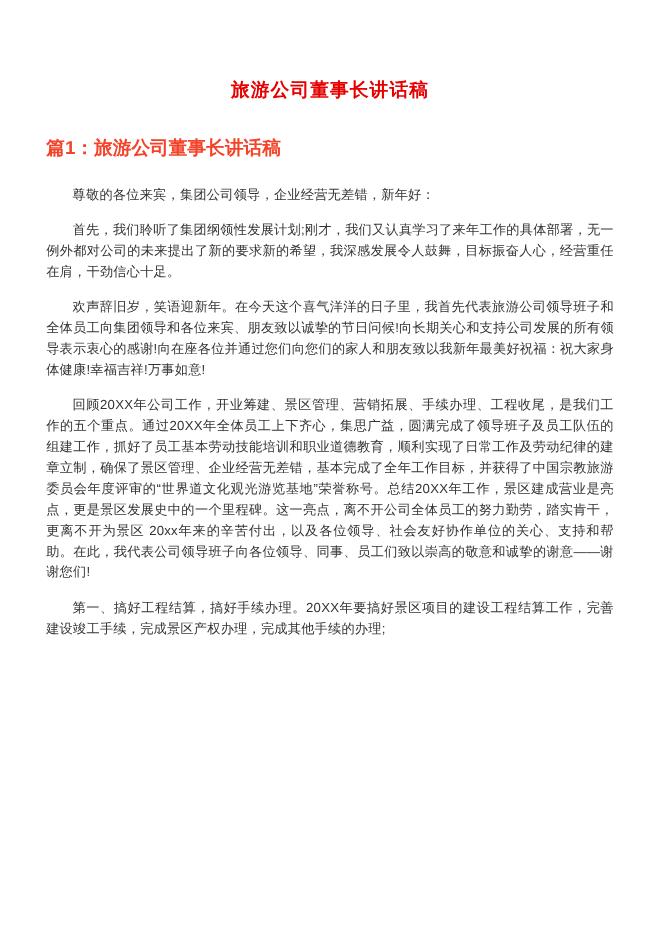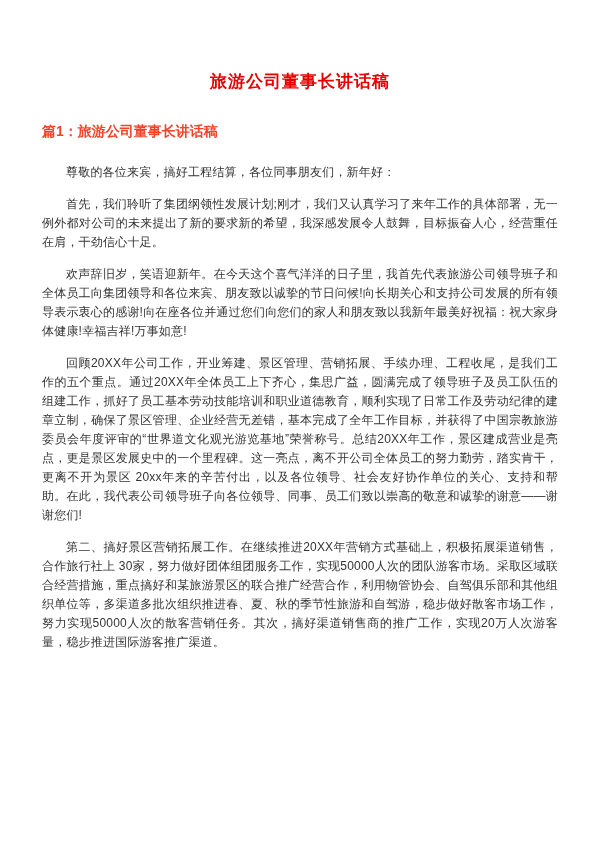--- a/index.html
+++ b/index.html
@@ -23,38 +23,38 @@
   .doc-title {
     margin: 0 0 30px 0;
     text-align: center;
     font-size: 17px;
     font-weight: bold;
     letter-spacing: 1px;
   }
   .section-heading {
     margin: 0 0 22px 0;
     text-align: left;
-    font-size: 14px;
+    font-size: 17px;
     font-weight: bold;
   }
   .paragraphs p {
     margin: 0 0 13px 0;
     font-size: 12px;
     line-height: 19px;
     text-indent: 2em;
     text-align: justify;
     letter-spacing: 0.2px;
   }
 </style>
 </head>
 <body>
 
 <div class="page" style="background: rgb(255, 255, 255);">
   <h1 class="doc-title" style="color: rgb(230, 0, 0);">旅游公司董事长讲话稿</h1>
   <h2 class="section-heading" style="color: rgb(245, 67, 42);">篇1：旅游公司董事长讲话稿</h2>
   <div class="paragraphs" id="paragraphs" style="color: rgb(51, 51, 51);">
-      <p>尊敬的各位来宾，搞好工程结算，各位同事朋友们，新年好：</p>
+      <p>尊敬的各位来宾，集团公司领导，企业经营无差错，新年好：</p>
       <p>首先，我们聆听了集团纲领性发展计划;刚才，我们又认真学习了来年工作的具体部署，无一例外都对公司的未来提出了新的要求新的希望，我深感发展令人鼓舞，目标振奋人心，经营重任在肩，干劲信心十足。</p>
       <p>欢声辞旧岁，笑语迎新年。在今天这个喜气洋洋的日子里，我首先代表旅游公司领导班子和全体员工向集团领导和各位来宾、朋友致以诚挚的节日问候!向长期关心和支持公司发展的所有领导表示衷心的感谢!向在座各位并通过您们向您们的家人和朋友致以我新年最美好祝福：祝大家身体健康!幸福吉祥!万事如意!</p>
       <p>回顾20XX年公司工作，开业筹建、景区管理、营销拓展、手续办理、工程收尾，是我们工作的五个重点。通过20XX年全体员工上下齐心，集思广益，圆满完成了领导班子及员工队伍的组建工作，抓好了员工基本劳动技能培训和职业道德教育，顺利实现了日常工作及劳动纪律的建章立制，确保了景区管理、企业经营无差错，基本完成了全年工作目标，并获得了中国宗教旅游委员会年度评审的“世界道文化观光游览基地”荣誉称号。总结20XX年工作，景区建成营业是亮点，更是景区发展史中的一个里程碑。这一亮点，离不开公司全体员工的努力勤劳，踏实肯干，更离不开为景区 20xx年来的辛苦付出，以及各位领导、社会友好协作单位的关心、支持和帮助。在此，我代表公司领导班子向各位领导、同事、员工们致以崇高的敬意和诚挚的谢意——谢谢您们!</p>
-      <p>第二、搞好景区营销拓展工作。在继续推进20XX年营销方式基础上，积极拓展渠道销售，合作旅行社上 30家，努力做好团体组团服务工作，实现50000人次的团队游客市场。采取区域联合经营措施，重点搞好和某旅游景区的联合推广经营合作，利用物管协会、自驾俱乐部和其他组织单位等，多渠道多批次组织推进春、夏、秋的季节性旅游和自驾游，稳步做好散客市场工作，努力实现50000人次的散客营销任务。其次，搞好渠道销售商的推广工作，实现20万人次游客量，稳步推进国际游客推广渠道。</p>
+      <p>第一、搞好工程结算，搞好手续办理。20XX年要搞好景区项目的建设工程结算工作，完善建设竣工手续，完成景区产权办理，完成其他手续的办理;</p>
     </div>
 </div>
 
 </body></html>

